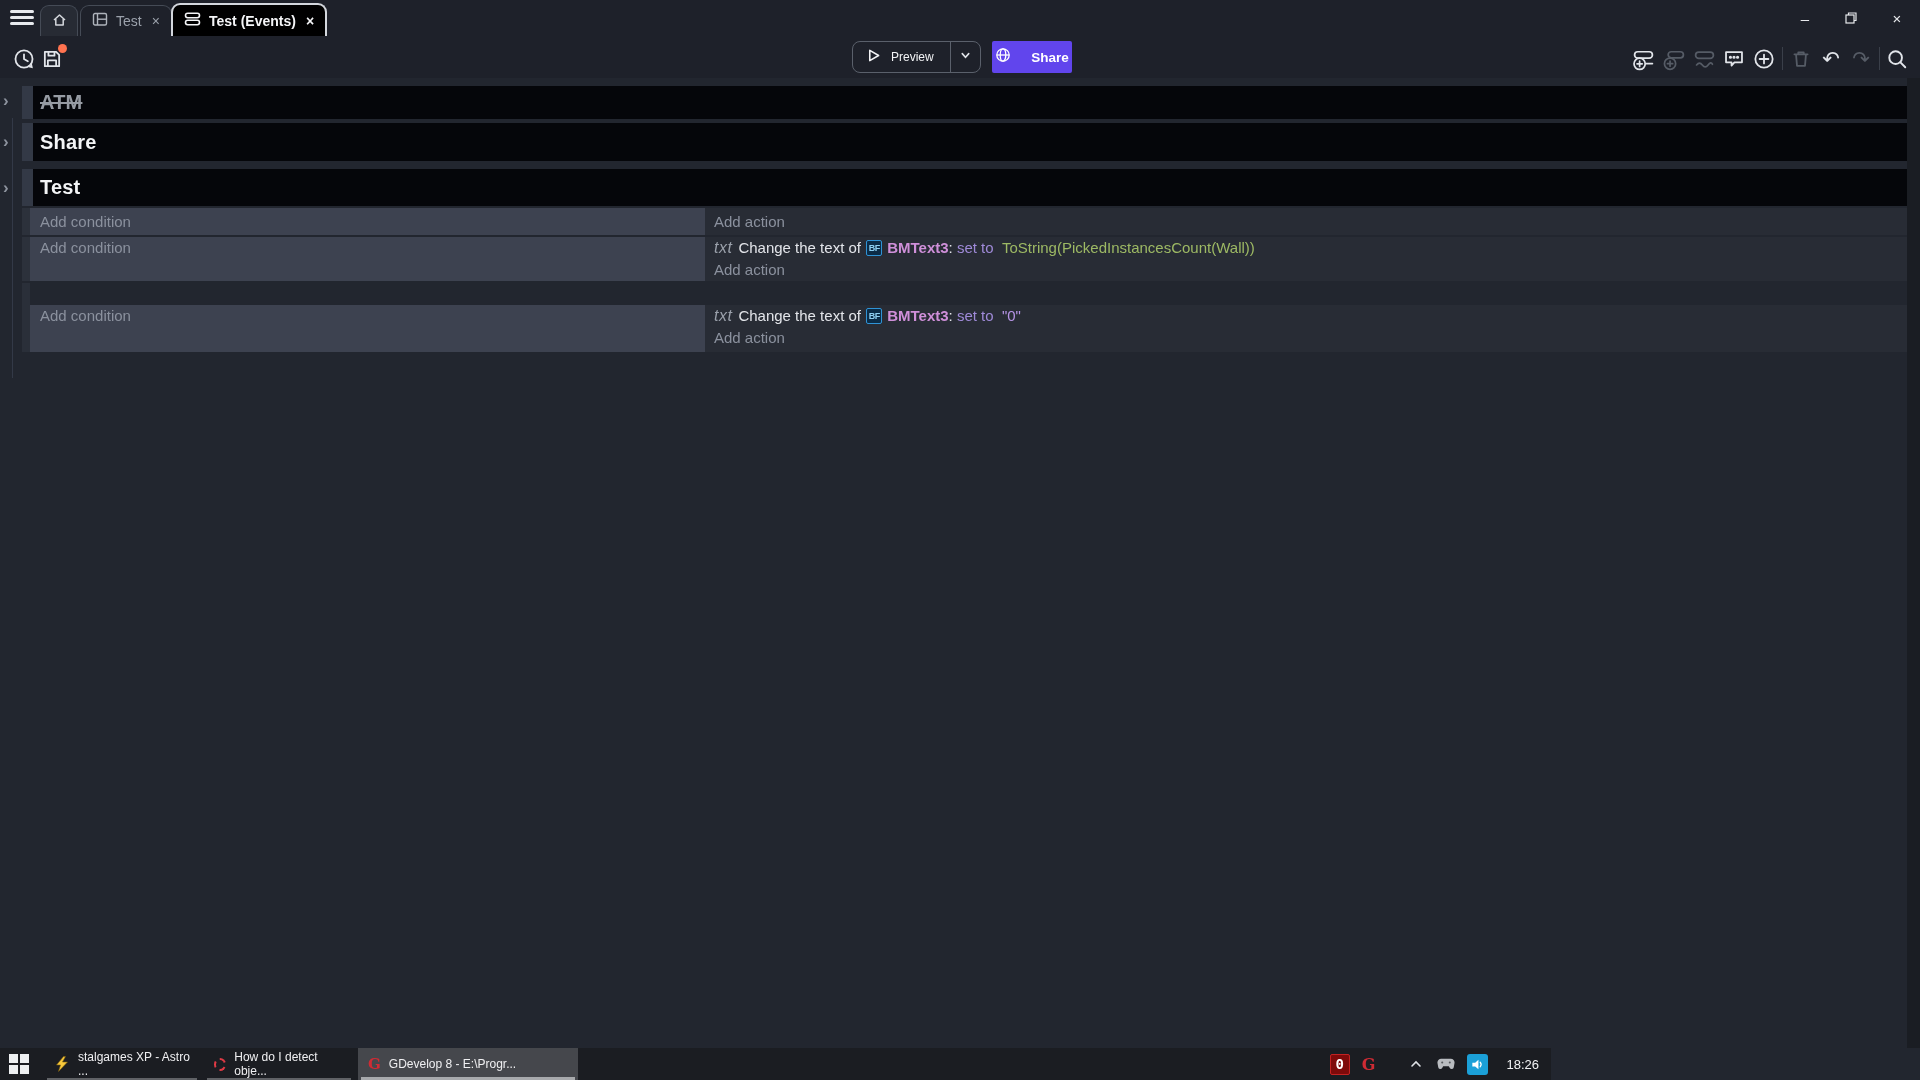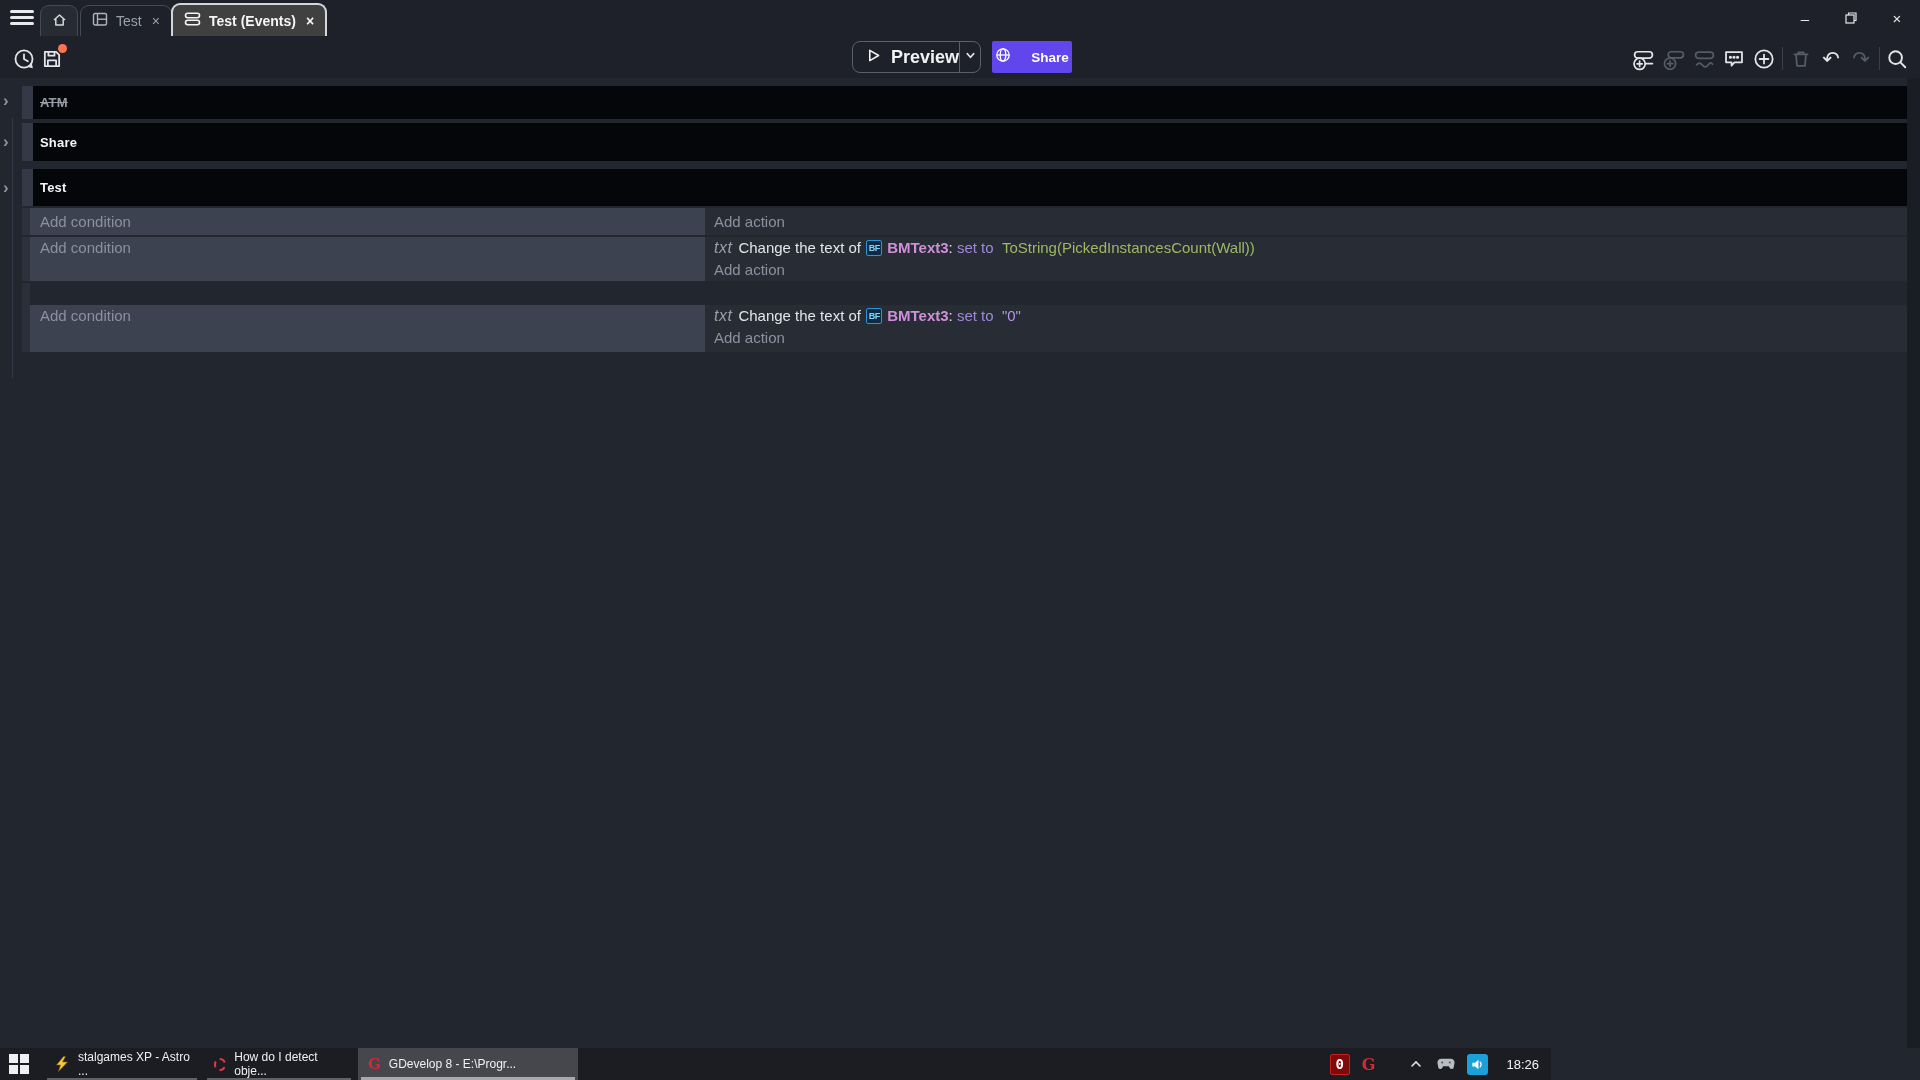--- a/index.html
+++ b/index.html
@@ -10,56 +10,56 @@
   
   .titlebar { position:absolute; top:0; left:0; width:1920px; height:36px; background:#1e212a; }
   .hamburger { position:absolute; left:10px; top:10px; width:24px; height:16px; cursor:pointer; }
   .hamburger i { display:block; height:2.6px; background:#e8eaee; border-radius:2px; margin-bottom:3.6px; }
   .tab { position:absolute; top:5px; height:31px; display:flex; align-items:center; gap:8px;
          padding:0 11px; border:1px solid #454b56; border-bottom:none; border-radius:9px 9px 0 0;
          color:#9ba1ab; font-size:14px; }
   .tab.home { left:40px; width:38px; justify-content:center; padding:0; background:#272b34; }
   .tab.scene { left:80px; }
   .tab.active { top:3px; height:33px; border:2px solid #d3d7dd; border-bottom:none;
-                color:#f4f5f7; font-weight:700; background:#404040; }
+                color:#f4f5f7; font-weight:700; background:#000000; }
   .tab .close { font-size:14px; line-height:1; color:inherit; cursor:pointer; margin-left:2px; }
   .win-controls { position:absolute; top:0; right:0; height:36px; display:flex; }
   .win-btn { width:46px; height:36px; display:flex; align-items:center; justify-content:center;
              color:#e8eaed; font-size:15px; }
 
   
   .toolbar { position:absolute; top:36px; left:0; width:1920px; height:42px; background:#1e212a; }
   .tool-icon { position:absolute; width:26px; height:26px; top:10px; display:flex;
                align-items:center; justify-content:center; color:#e2e5ea; }
   .tool-icon.dim { color:#565c66; }
   .tool-sep { position:absolute; top:11px; width:1px; height:23px; background:#3a3f49; }
   .badge { position:absolute; width:9px; height:9px; border-radius:50%;
            background:var(--unsaved-badge,#ff7350); top:-2px; right:-2px; }
   .preview-btn { position:absolute; left:852px; top:5px; width:129px; height:32px;
                  border:1px solid #5a606b; border-radius:8px; display:flex; align-items:center;
                  color:#f2f3f5; background:transparent; }
   .preview-main { display:flex; align-items:center; gap:9px; padding-left:12px; flex:1; }
-  .preview-label { font-size:18px; font-weight:700; }
+  .preview-label { font-size:12px; font-weight:400; }
   .preview-caret { width:30px; height:100%; border-left:1px solid #5a606b;
                    display:flex; align-items:center; justify-content:center; color:#dfe2e7; }
   .share-btn { position:absolute; left:992px; top:5px; width:80px; height:32px; border-radius:2px;
                background:var(--accent-purple,#6145ed); display:flex; align-items:center;
                justify-content:center; gap:20px; color:#fff; }
   .share-label { font-size:13.5px; font-weight:700; }
 
   
   .events-panel { position:absolute; top:78px; left:0; width:1920px; height:970px; background:#22262f; }
   .right-edge { position:absolute; top:0; right:0; width:13px; height:100%; background:#1a1d23; }
   .tree-guide { position:absolute; left:12px; top:40px; width:1px; height:260px; background:#333947; }
   .fold { position:absolute; left:3px; width:14px; height:16px; color:#8d939e; font-size:17px;
           line-height:14px; font-weight:700; cursor:pointer; }
 
   .group-row { position:absolute; left:22px; width:1885px; background:#05060a; display:flex; align-items:center; }
   .group-row .grip { position:absolute; left:0; top:0; width:11px; height:100%; background:#333946; }
-  .group-title { margin-left:18px; font-size:13px; font-weight:700; color:#f3f4f6; letter-spacing:.2px; }
+  .group-title { margin-left:18px; font-size:20px; font-weight:700; color:#f3f4f6; letter-spacing:.2px; }
   .group-title.disabled { color:#969ba3; text-decoration:line-through; }
 
   .event { position:absolute; left:22px; width:1885px; background:#282c35; }
   .event .grip { position:absolute; left:0; top:0; width:8px; height:100%; background:#2c313b; }
   .cond-cell { position:absolute; left:8px; top:0; width:675px; height:100%; background:#3d4250; }
   .row22 { height:22px; line-height:22px; font-size:15px; white-space:pre; }
   .placeholder { color:#8b919e; padding-left:10px; cursor:pointer; }
   .sentence { color:#e3e5ea; padding-left:10px; display:flex; align-items:center; white-space:pre-wrap; }
   .obj-name { color:var(--object-name,#cf8fd9); font-weight:700; }
   .kw { color:var(--keyword-violet,#9f8ad8); }

